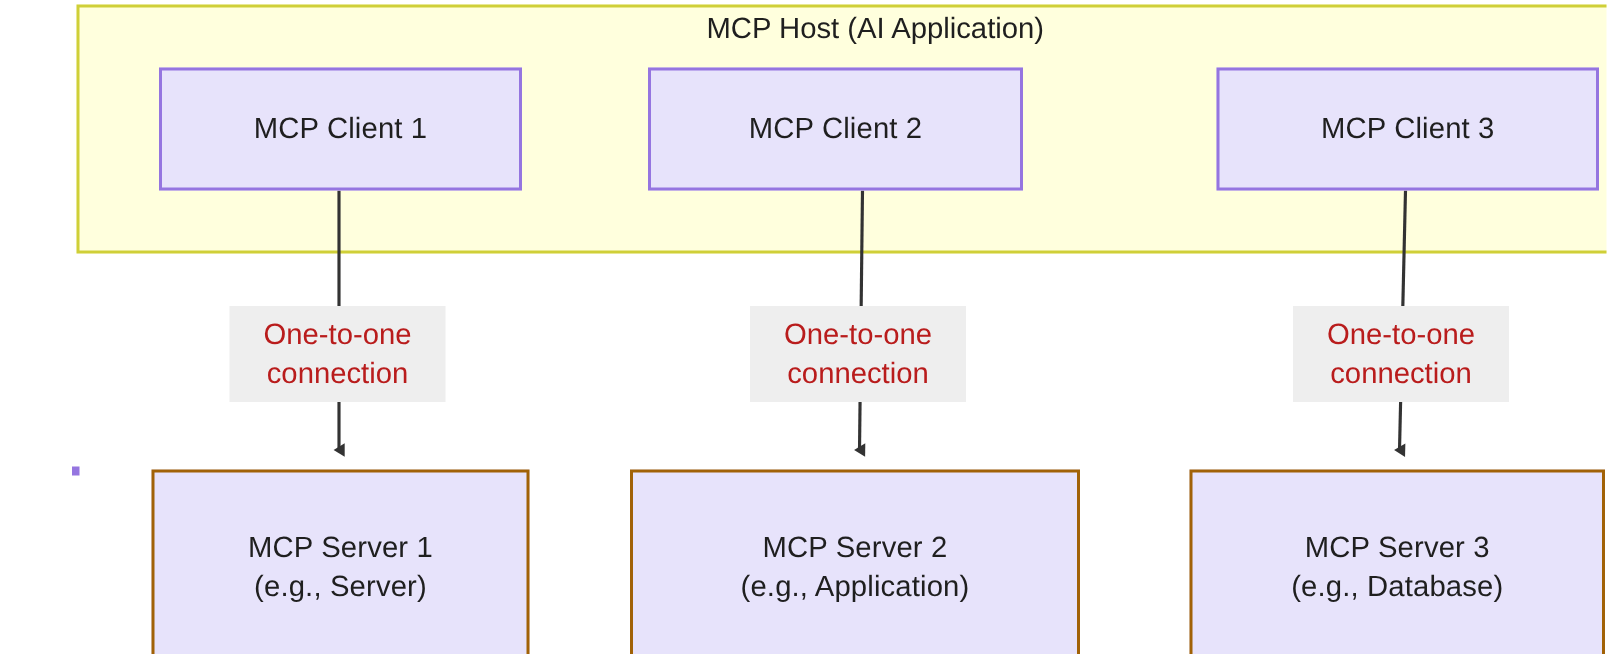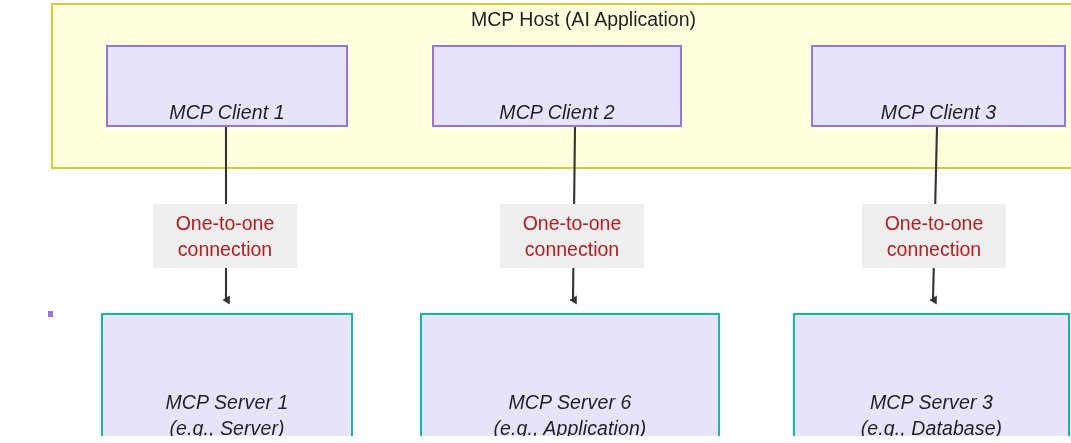--- a/index.html
+++ b/index.html
@@ -24,35 +24,34 @@
     left: 0;
     width: 1071px;
     height: 443px;
   }
   .node-box {
     position: absolute;
     box-sizing: border-box;
     display: flex;
     flex-direction: column;
     align-items: center;
-    justify-content: flex-end;
+    justify-content: center;
     text-align: center;
     color: #1f1f1f;
     font-size: 19.5px;
     line-height: 26px;
     letter-spacing: 0.1px;
-    font-style: italic;
   }
   .client-box {
     background: #e7e3fb;
     border: 2px solid #9575e0;
   }
   .server-box {
     background: #e7e3fb;
-    border: 2px solid #14b8a6;
+    border: 2px solid #a16207;
   }
   .host-box {
     position: absolute;
     box-sizing: border-box;
     background: #ffffdd;
     border: 2px solid #cfcf38;
   }
   .host-title {
     position: absolute;
     left: 0;
@@ -134,21 +133,21 @@
     <span>One-to-one</span>
     <span>connection</span>
   </div>
 
   <div class="node-box server-box" style="left:53px; top:313px; width:252px; height:130px;">
     <span class="node-line">MCP Server 1</span>
     <span class="node-line">(e.g., Server)</span>
   </div>
 
   <div class="node-box server-box" style="left:372px; top:313px; width:300px; height:130px;">
-    <span class="node-line">MCP Server 6</span>
+    <span class="node-line">MCP Server 2</span>
     <span class="node-line">(e.g., Application)</span>
   </div>
 
   <div class="node-box server-box" style="left:745px; top:313px; width:277px; height:130px;">
     <span class="node-line">MCP Server 3</span>
     <span class="node-line">(e.g., Database)</span>
   </div>
 
   <div class="corner-mark" style="left:0px; top:311px;"></div>
 

